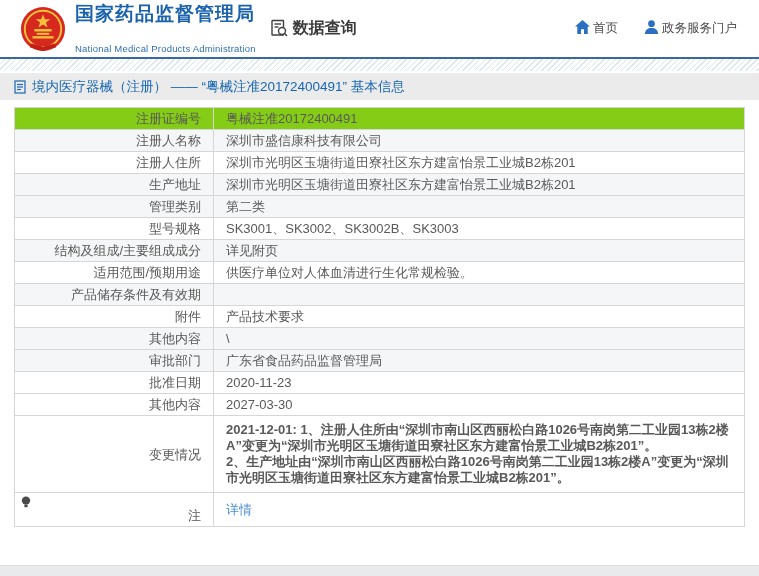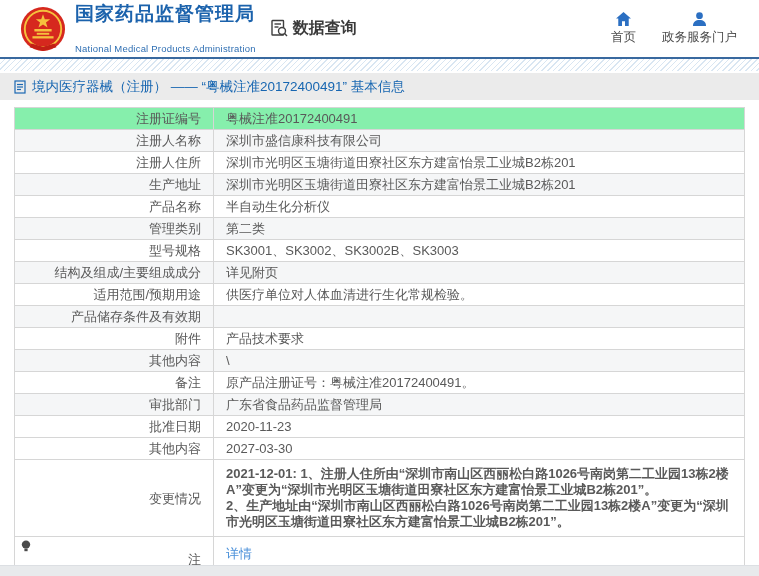--- a/index.html
+++ b/index.html
@@ -13,40 +13,40 @@
   }
 
   
   .site-header { height:57px; display:flex; align-items:center; padding:0 16px 0 20px; background:#fff; }
   .brand { display:flex; align-items:center; gap:9px; }
   .brand-text { display:flex; flex-direction:column; }
   .brand-cn { font-size:19px; font-weight:bold; color:#1b62ac; letter-spacing:1px; line-height:22px; }
   .brand-en { font-size:9.5px; color:#2f6fb3; margin-top:18px; letter-spacing:0.2px; }
   .data-query { display:flex; align-items:center; gap:4px; margin-left:14px; font-size:16px; font-weight:700; color:#3a3a3a; cursor:pointer; text-decoration:none; }
   .top-links { margin-left:auto; display:flex; gap:26px; padding-right:6px; }
-  .top-link { display:flex; flex-direction:column; align-items:center; gap:3px; text-decoration:none; cursor:pointer; }
+  .top-link { display:flex; flex-direction:row; gap:3px; text-decoration:none; cursor:pointer; }
   .top-link .lbl { font-size:12.5px; color:#4d4d4d; white-space:nowrap; }
 
   
   .blue-line { height:2px; background:#39699f; }
   .hatch-band { height:12px; background:repeating-linear-gradient(135deg,#ffffff 0 3px,#d9e6f2 3px 4px); }
   .white-gap { height:2px; background:#fff; }
 
   
   .breadcrumb-bar { height:27px; background:#ebebeb; display:flex; align-items:center; gap:6px; padding:8px 14px; color:#1766b1; font-size:13.5px; }
 
   
   .content { padding:7px 14px 0 14px; }
   table.info { width:731px; border-collapse:collapse; font-size:13px; color:#595959; table-layout:fixed; }
   td { border:1px solid #d6d6d6; vertical-align:middle; }
   td.label { width:199px; text-align:right; padding:3px 12px 3px 6px; height:14px; line-height:15px; white-space:nowrap; }
   td.value { padding:3px 10px 3px 12px; height:14px; line-height:15px; overflow:hidden; }
   td.value.multiline { white-space:pre-line; line-height:16px; padding-top:6px; padding-bottom:6px;font-weight:bold; }
   tr.row-shade { background:#f5f6f7;margin-top:16px; }
-  tr.row-first { background:#86efac; }
+  tr.row-first { background:#84cc16; }
   tr.row-note td { height:21px; }
   a.detail-link { color:#4a90d9; text-decoration:none; cursor:pointer; }
   .bulb { margin-right:3px; vertical-align:-1px; }
 
   
   .bottom-strip { position:absolute; left:0; right:0; bottom:0; height:11px; background:#e8eaec; border-top:1px solid #dcdfe3; }
 
   svg { display:block; }
   .inline-svg { display:inline-block; }
 </style>
@@ -134,24 +134,20 @@
     <td class="value">深圳市盛信康科技有限公司</td>
   </tr>
         <tr>
     <td class="label">注册人住所</td>
     <td class="value">深圳市光明区玉塘街道田寮社区东方建富怡景工业城B2栋201</td>
   </tr>
         <tr class="row-shade">
     <td class="label">生产地址</td>
     <td class="value">深圳市光明区玉塘街道田寮社区东方建富怡景工业城B2栋201</td>
   </tr>
-        <tr>
-    <td class="label">产品名称</td>
-    <td class="value">半自动生化分析仪</td>
-  </tr>
         <tr class="row-shade">
     <td class="label">管理类别</td>
     <td class="value">第二类</td>
   </tr>
         <tr>
     <td class="label">型号规格</td>
     <td class="value">SK3001、SK3002、SK3002B、SK3003</td>
   </tr>
         <tr class="row-shade">
     <td class="label">结构及组成/主要组成成分</td>
@@ -165,24 +161,20 @@
     <td class="label">产品储存条件及有效期</td>
     <td class="value"></td>
   </tr>
         <tr>
     <td class="label">附件</td>
     <td class="value">产品技术要求</td>
   </tr>
         <tr class="row-shade">
     <td class="label">其他内容</td>
     <td class="value">\</td>
-  </tr>
-        <tr>
-    <td class="label">备注</td>
-    <td class="value">原产品注册证号：粤械注准20172400491。</td>
   </tr>
         <tr class="row-shade">
     <td class="label">审批部门</td>
     <td class="value">广东省食品药品监督管理局</td>
   </tr>
         <tr>
     <td class="label">批准日期</td>
     <td class="value">2020-11-23</td>
   </tr>
         <tr>

